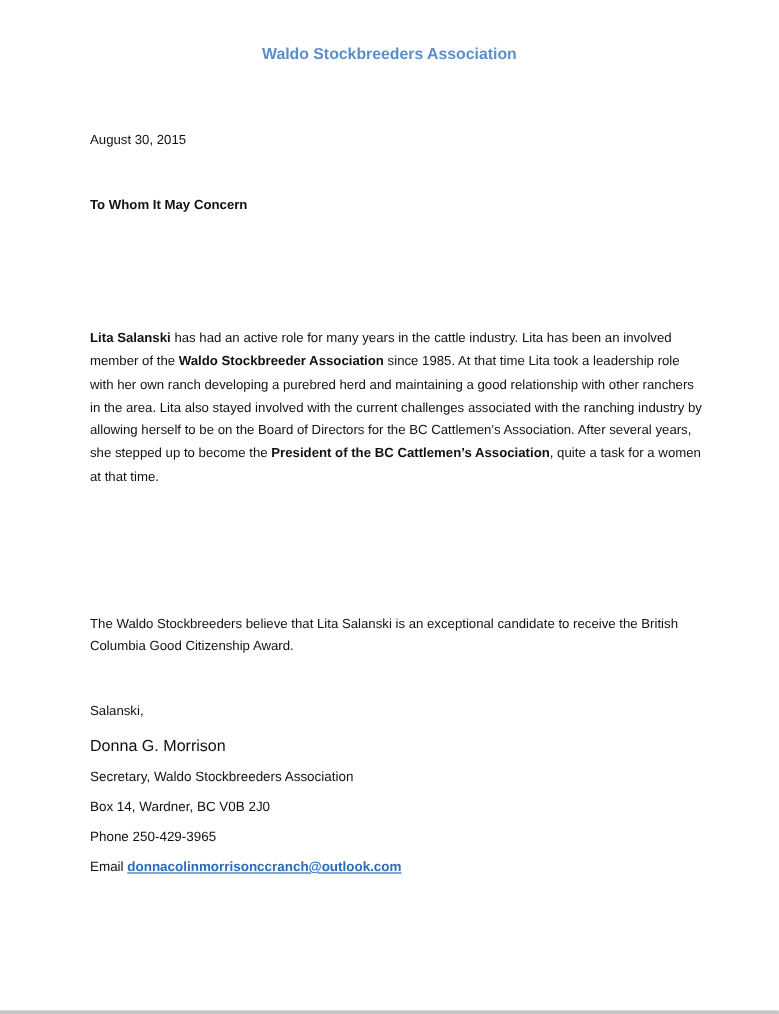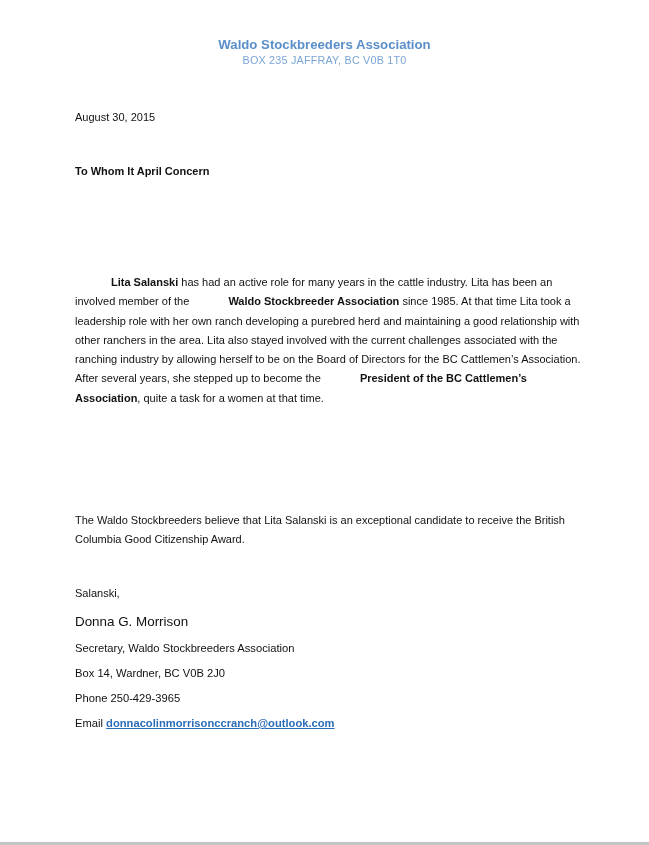--- a/index.html
+++ b/index.html
@@ -12,41 +12,40 @@
     .letterhead { position: absolute; top: 37px; left: 0; width: 649px; text-align: center; }
     .org-name { font-size: 13.2px; font-weight: bold; color: #5b8fc9; line-height: 16px; }
     .org-address { font-size: 10.8px; color: #7aa5d6; line-height: 14px; letter-spacing: 0.2px; }
     .block { position: absolute; left: 75px; width: 510px; font-size: 11px; line-height: 19px; }
     .date { top: 108px; }
     .salutation { top: 162px; font-weight: bold; }
     .subject { top: 218px; font-weight: bold; }
     .para1 { top: 273px; line-height: 19.3px; }
     .para2 { top: 441px; line-height: 19.3px; }
     .para3 { top: 511px; line-height: 19.3px; }
-    b { font-weight: bold; margin-left: 36px; }
+    b { font-weight: bold; }
     .closing { top: 584px; }
     .signer { top: 612px; font-size: 13.4px; }
     .small { position: absolute; left: 75px; font-size: 11.2px; line-height: 15px; color: #111; }
     .title-line { top: 641px; }
     .addr-line { top: 666px; }
     .phone-line { top: 691px; }
     .email-line { top: 716px; }
     .email-link { color: #2b6cb8; text-decoration: underline; font-weight: bold; }
   </style>
 </head>
 <body>
 
 <div class="page">
   <div class="letterhead">
     <div class="org-name">Waldo Stockbreeders Association</div>
-    <div class="org-address">BOX 235 JAFFRAY, BC V0B 1T0</div>
   </div>
 
   <div class="block date">August 30, 2015</div>
-  <div class="block salutation">To Whom It April Concern</div>
+  <div class="block salutation">To Whom It May Concern</div>
 
   <div class="block para1"><b>Lita Salanski</b><span> has had an active role for many years in the cattle industry. Lita has been an involved member of the </span><b>Waldo Stockbreeder Association</b><span> since 1985. At that time Lita took a leadership role with her own ranch developing a purebred herd and maintaining a good relationship with other ranchers in the area. Lita also stayed involved with the current challenges associated with the ranching industry by allowing herself to be on the Board of Directors for the BC Cattlemen’s Association. After several years, she stepped up to become the </span><b>President of the BC Cattlemen’s Association</b><span>, quite a task for a women at that time.</span></div>
 
 
   <div class="block para3">The Waldo Stockbreeders believe that Lita Salanski is an exceptional candidate to receive the British Columbia Good Citizenship Award.</div>
 
   <div class="block closing">Salanski,</div>
   <div class="block signer">Donna G. Morrison</div>
 
   <div class="small title-line">Secretary, Waldo Stockbreeders Association</div>

